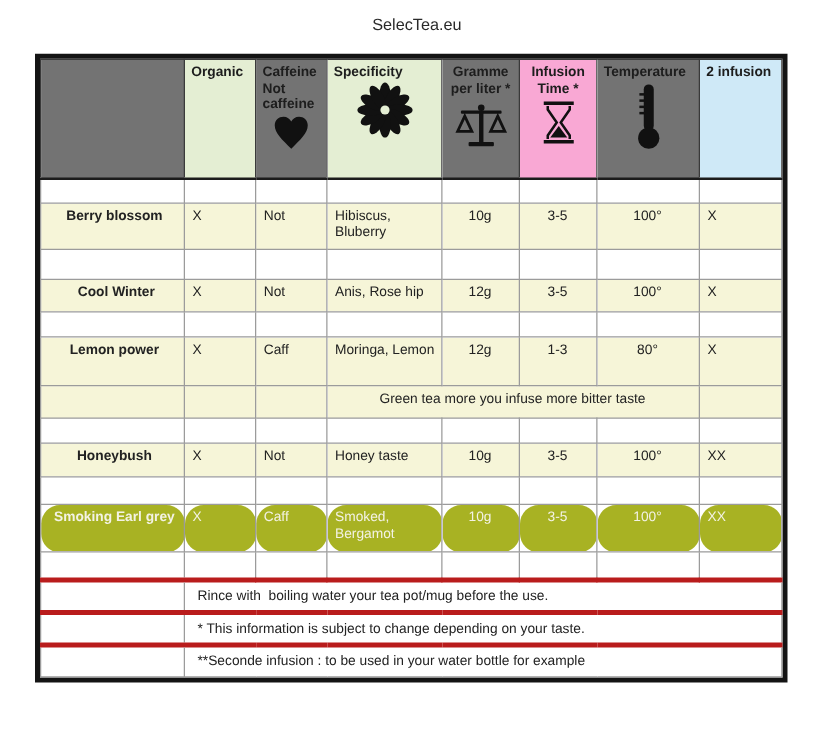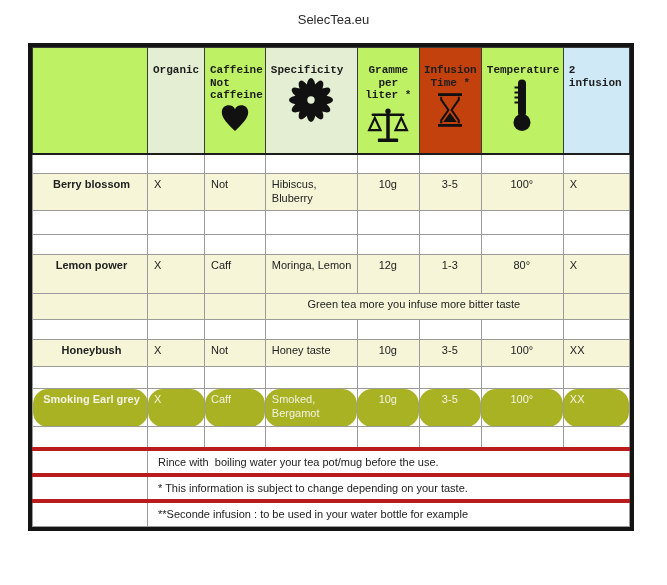--- a/index.html
+++ b/index.html
@@ -19,26 +19,26 @@
     border:1px solid #9b9b9b;font-size:11px;color:#222;
     vertical-align:top;padding:4px 3px 2px 6px;line-height:1.2;
     white-space:pre-wrap;overflow:hidden;
   }
   th{
     border:1px solid #3a3a3a;border-bottom:2px solid #1c1c1c;
     padding:0;vertical-align:top;text-align:left;font-weight:bold;
     font-size:11px;color:#1d1d1d;overflow:hidden;
   }
   .hcell{display:flex;flex-direction:column;height:100%;}
-  .hlabel{padding:16px 2px 0 5px;line-height:1.15;white-space:pre-wrap;font-family:Liberation Mono, monospace;}
+  .hlabel{padding:4px 2px 0 5px;line-height:1.15;white-space:pre-wrap;}
   .hlabel.ctr{text-align:center;padding-left:2px;}
   .hicon{margin-top:auto;display:flex;justify-content:center;align-items:flex-end;padding-bottom:7px;}
-  .bg-gray{background:#bef264;}
+  .bg-gray{background:#737373;}
   .bg-green{background:#e4eed3;}
-  .bg-yellow{background:#c2410c;}
+  .bg-yellow{background:#f9a8d4;}
   .bg-blue{background:#cfe9f7;margin-top:36px;}
   .cream{background:#f6f5d8;}
   .name{font-weight:bold;text-align:center;}
   .center{text-align:center;padding-left:2px;}
   tr.hl td{background:#a8b223;color:#f3f2e4;border-radius:15px;}
   tr.note-row td{border-top:4px solid #b91c1c;}
   .note-text{padding-left:10px;padding-top:5px;}
   .r95{height:95px}.r20{height:20px}.r22{height:22px}.r24{height:24px}
   .r26{height:26px}.r27{height:27px}.r37{height:37px}.r38{height:38px}.r39{height:39px}
   svg{display:block;}
@@ -184,20 +184,30 @@
     <td></td>
           <td></td>
           <td></td>
           <td></td>
           <td></td>
           <td></td>
           <td></td>
           <td></td>
   </tr>
 
+  <tr class="r26">
+    <td class="cream name"> Cool Winter</td>
+    <td class="cream">X</td>
+    <td class="cream">Not</td>
+    <td class="cream">Anis, Rose hip</td>
+    <td class="cream center">12g</td>
+    <td class="cream center">3-5</td>
+    <td class="cream center">100°</td>
+    <td class="cream">X</td>
+  </tr>
 
   <tr class="r20">
     <td></td>
           <td></td>
           <td></td>
           <td></td>
           <td></td>
           <td></td>
           <td></td>
           <td></td>

